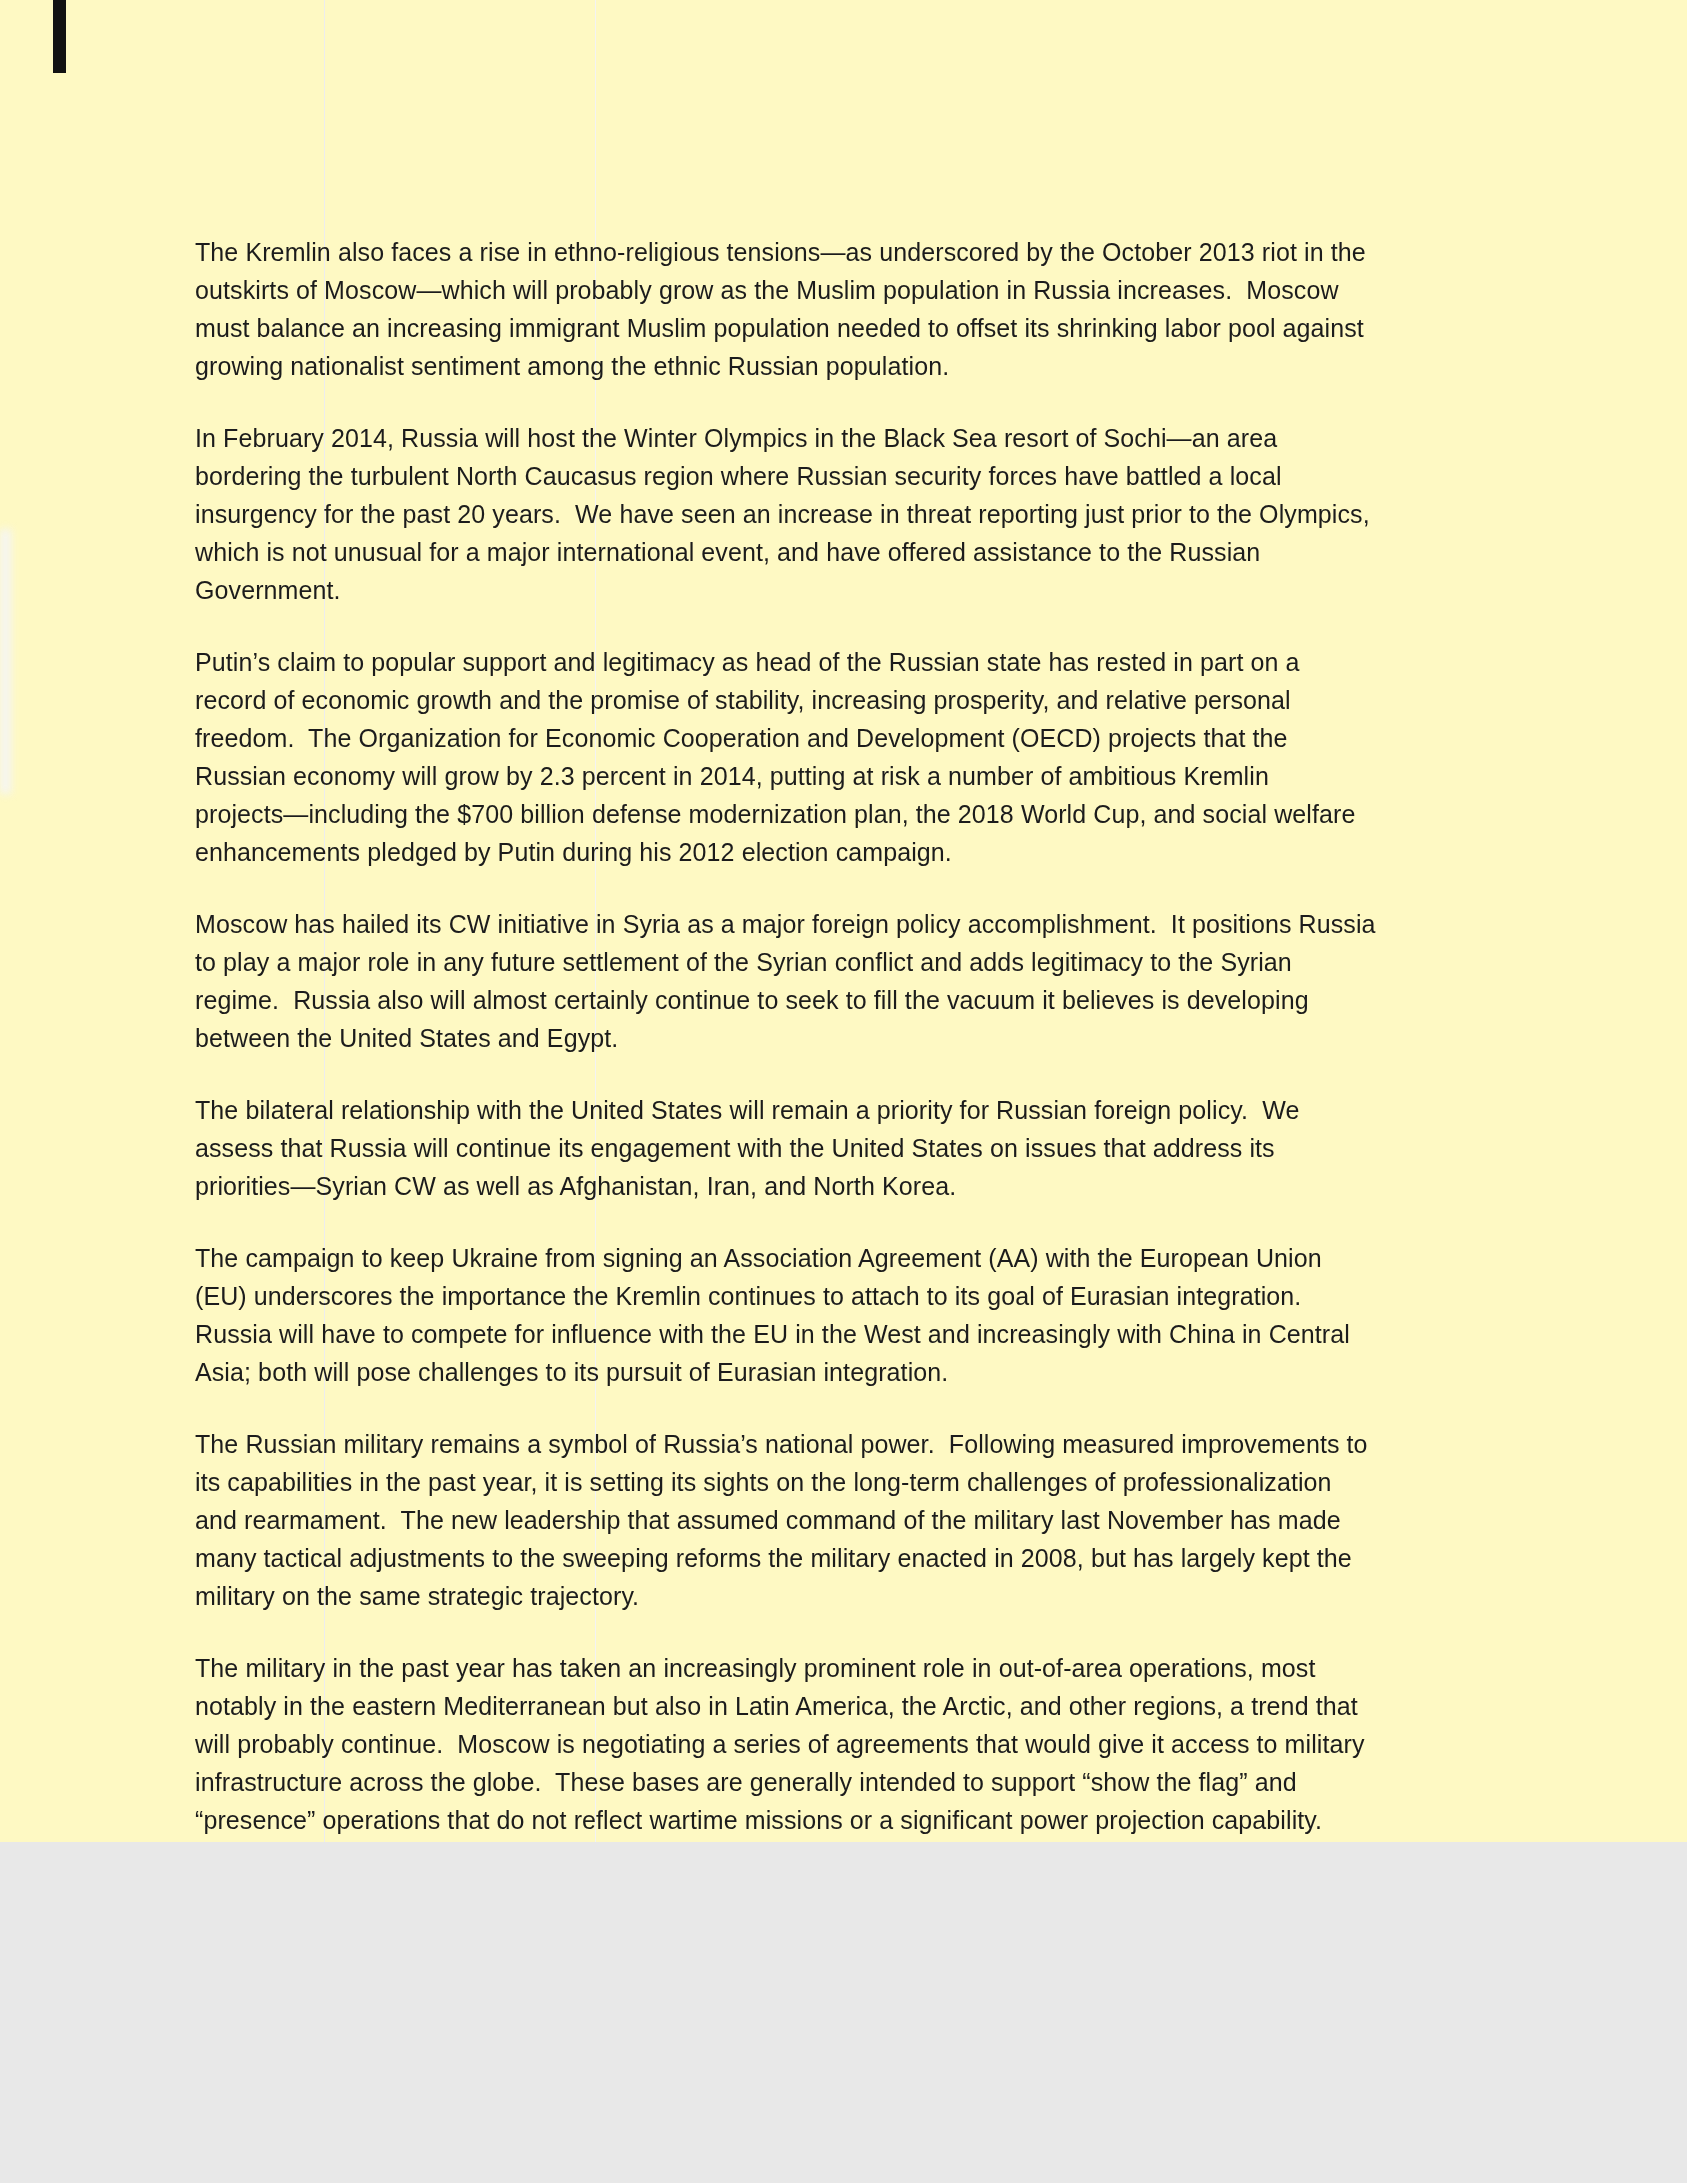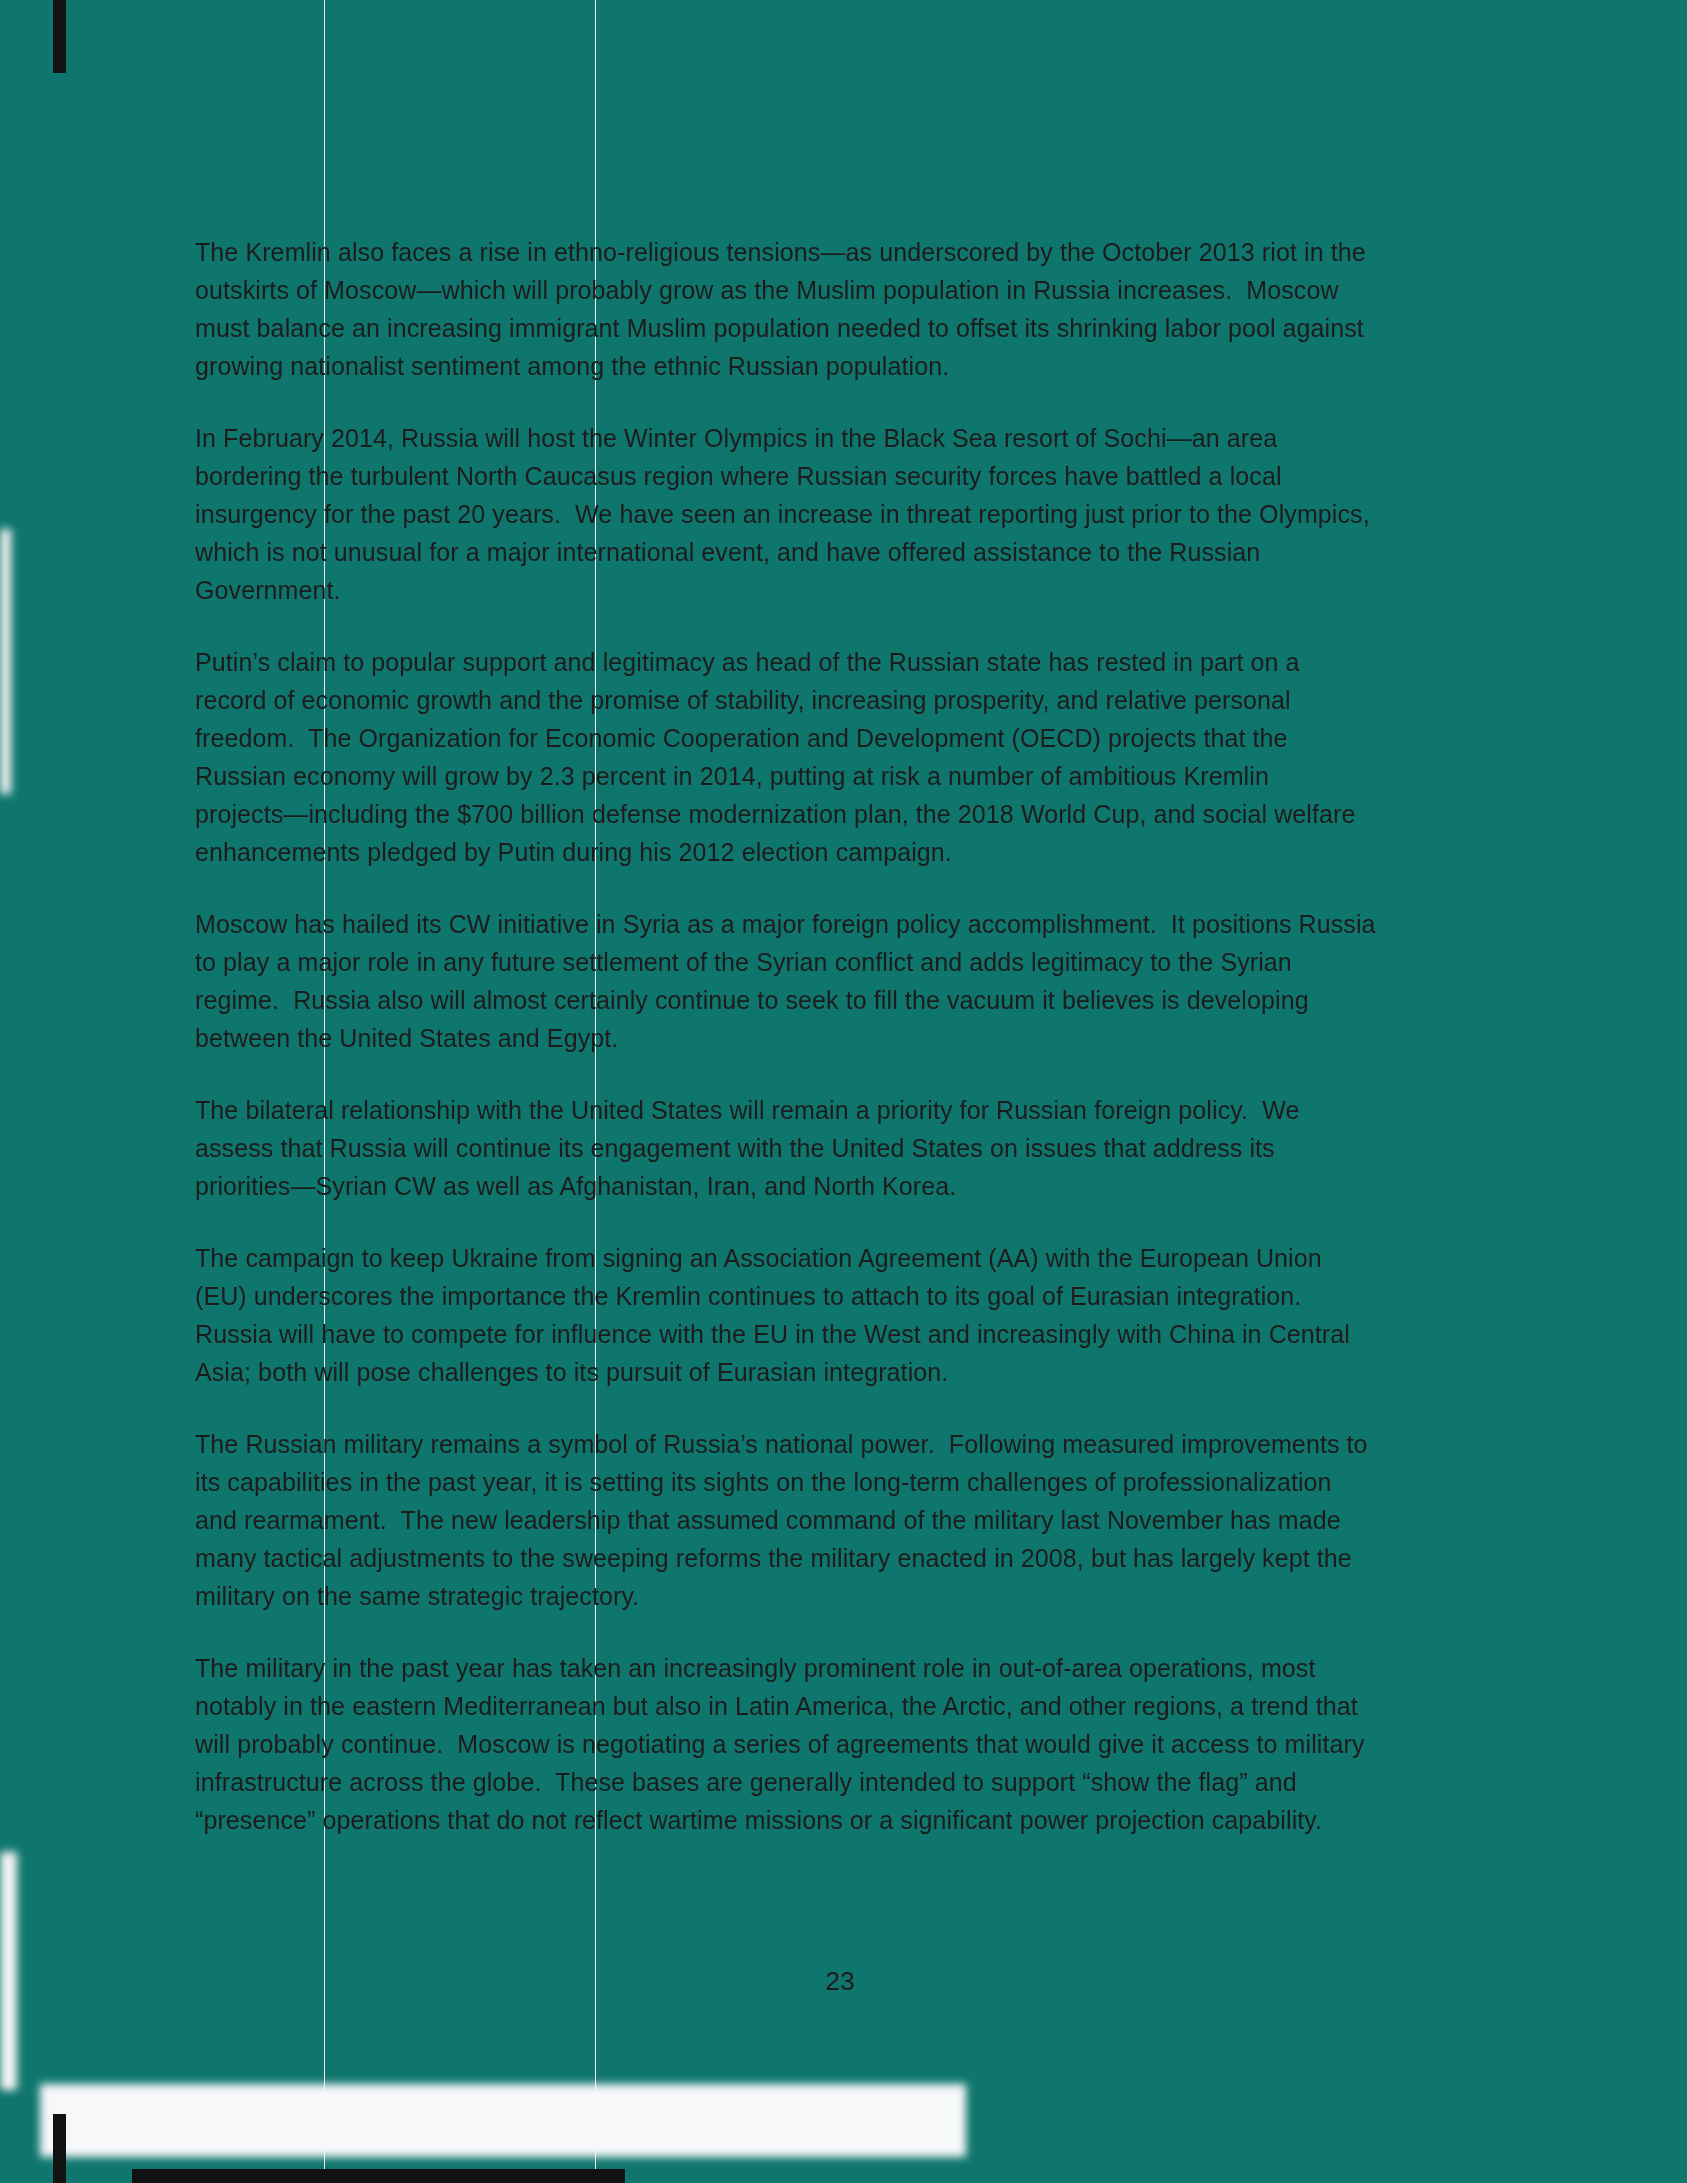--- a/index.html
+++ b/index.html
@@ -1,20 +1,20 @@
 <!DOCTYPE html>
 <html style="font-size:10.6px"><head>
 <meta charset="utf-8">
 <style>
   html, body { margin: 0; padding: 0; background: #e8e8e8; }
   .page {
     position: relative;
     width: 1687px;
-    height: 2183px;
-    background: #0f766e;
+    height: 1842px;
+    background: #fef9c3;
     overflow: hidden;
     font-family: "Liberation Sans", "DejaVu Sans", sans-serif;
   }
   
   .scanline { position: absolute; top: 0; height: 2183px; pointer-events: none; }
   .scanline.a { left: 324px; width: 1.3px; background: #ededed; }
   .scanline.b { left: 595px; width: 1.3px; background: #f3f3f3; }
   .noise { position: absolute; background: #f5f5f5; filter: blur(4px); pointer-events: none; }
   .noise.n1 { left: 0; top: 529px; width: 10.6px; height: 265px; }
   .noise.n2 { left: 0; top: 1852px; width: 17px; height: 238px; }

